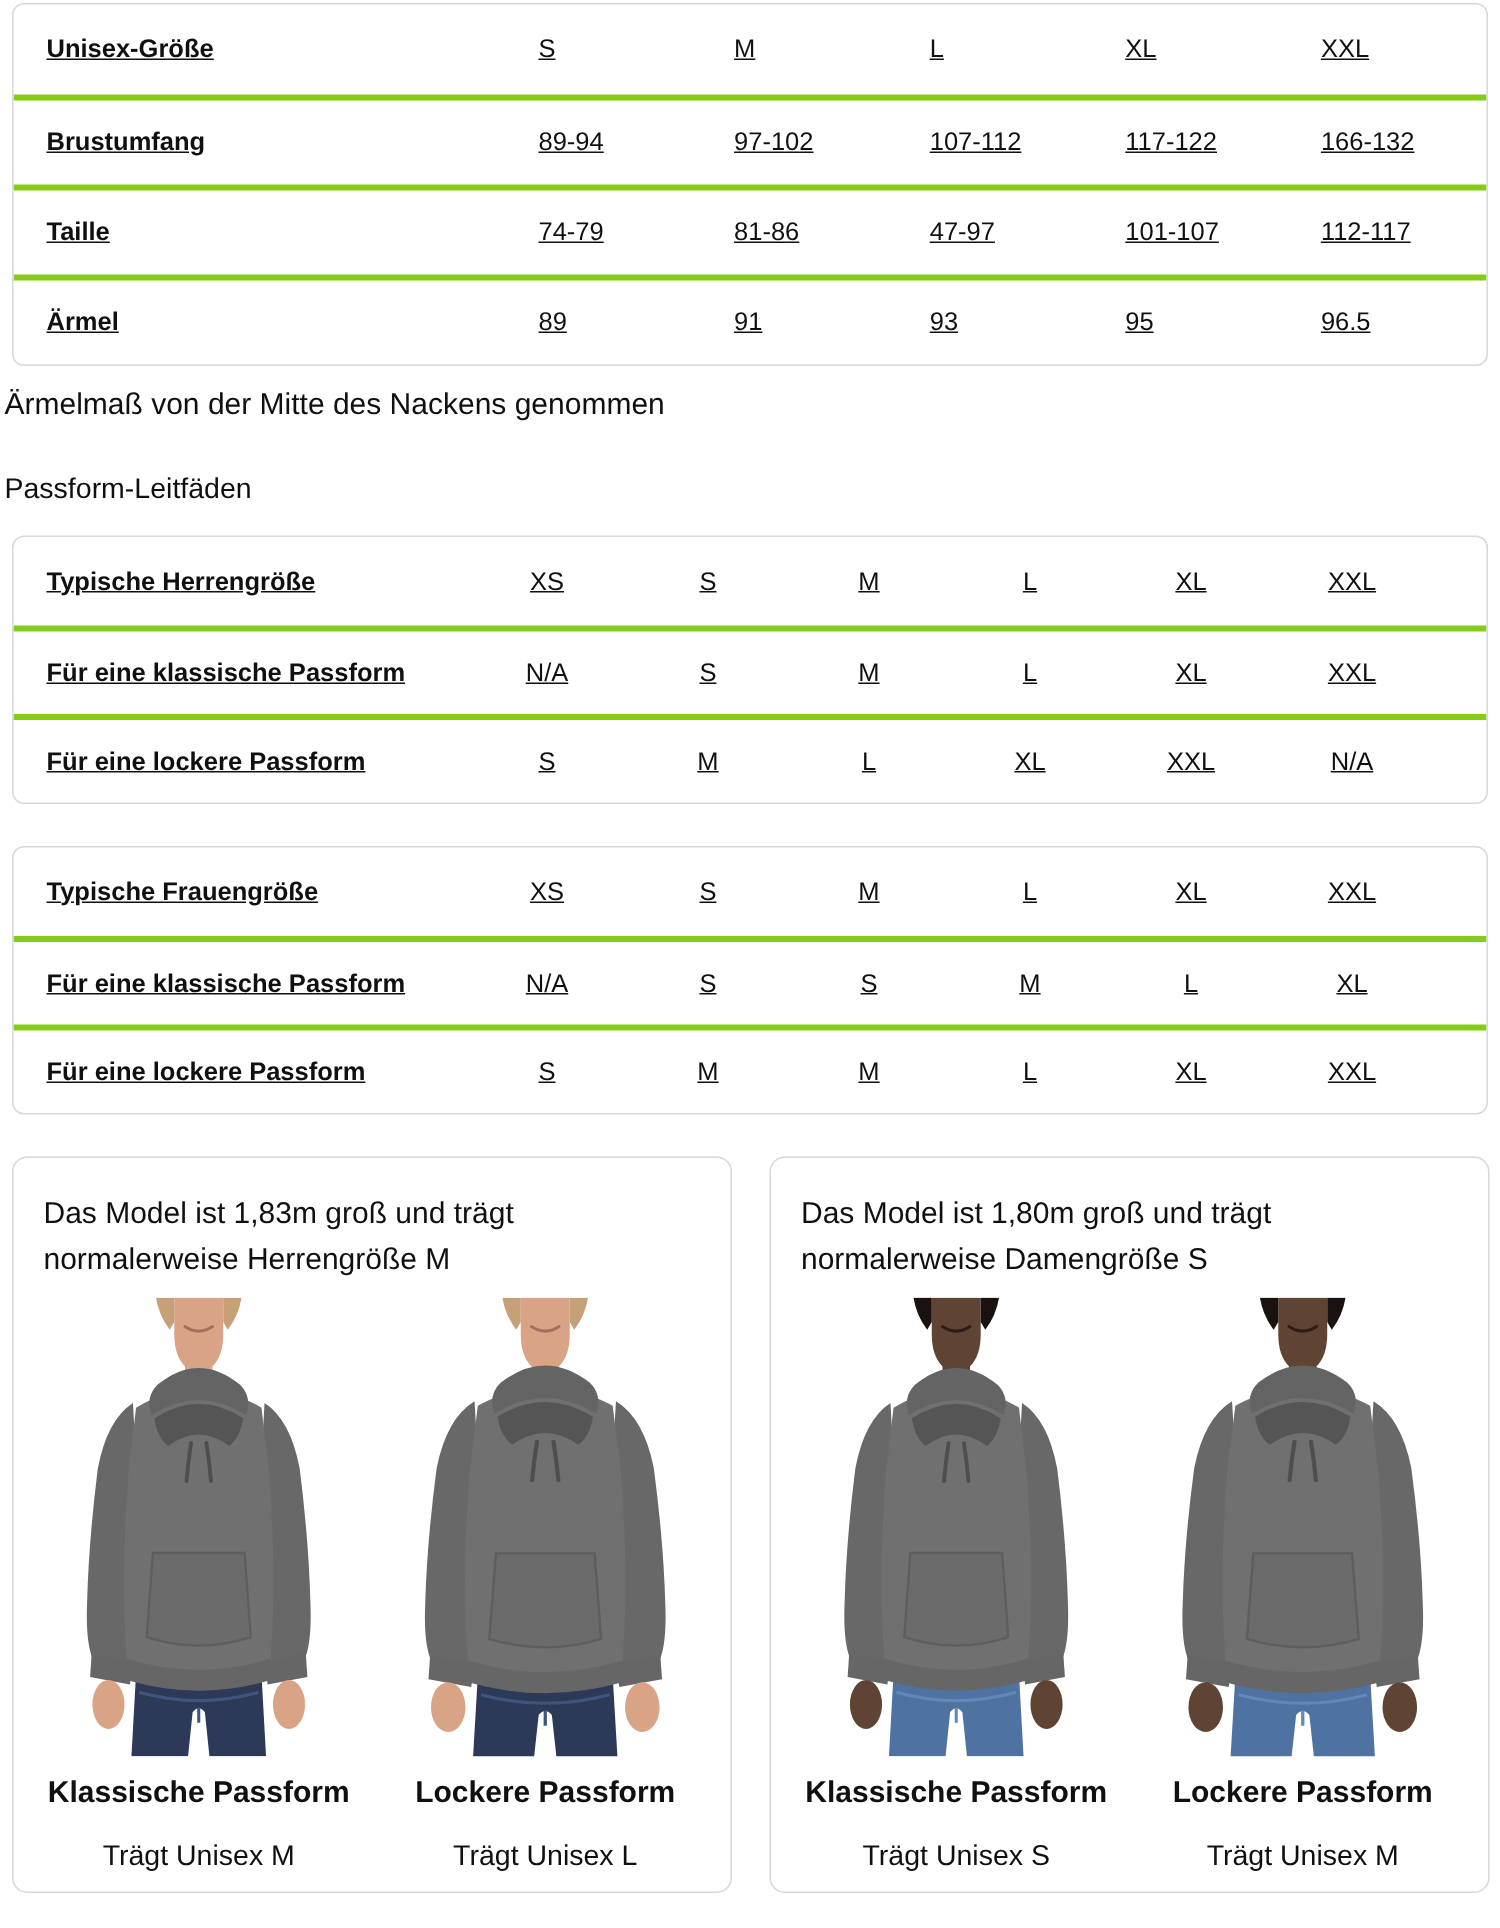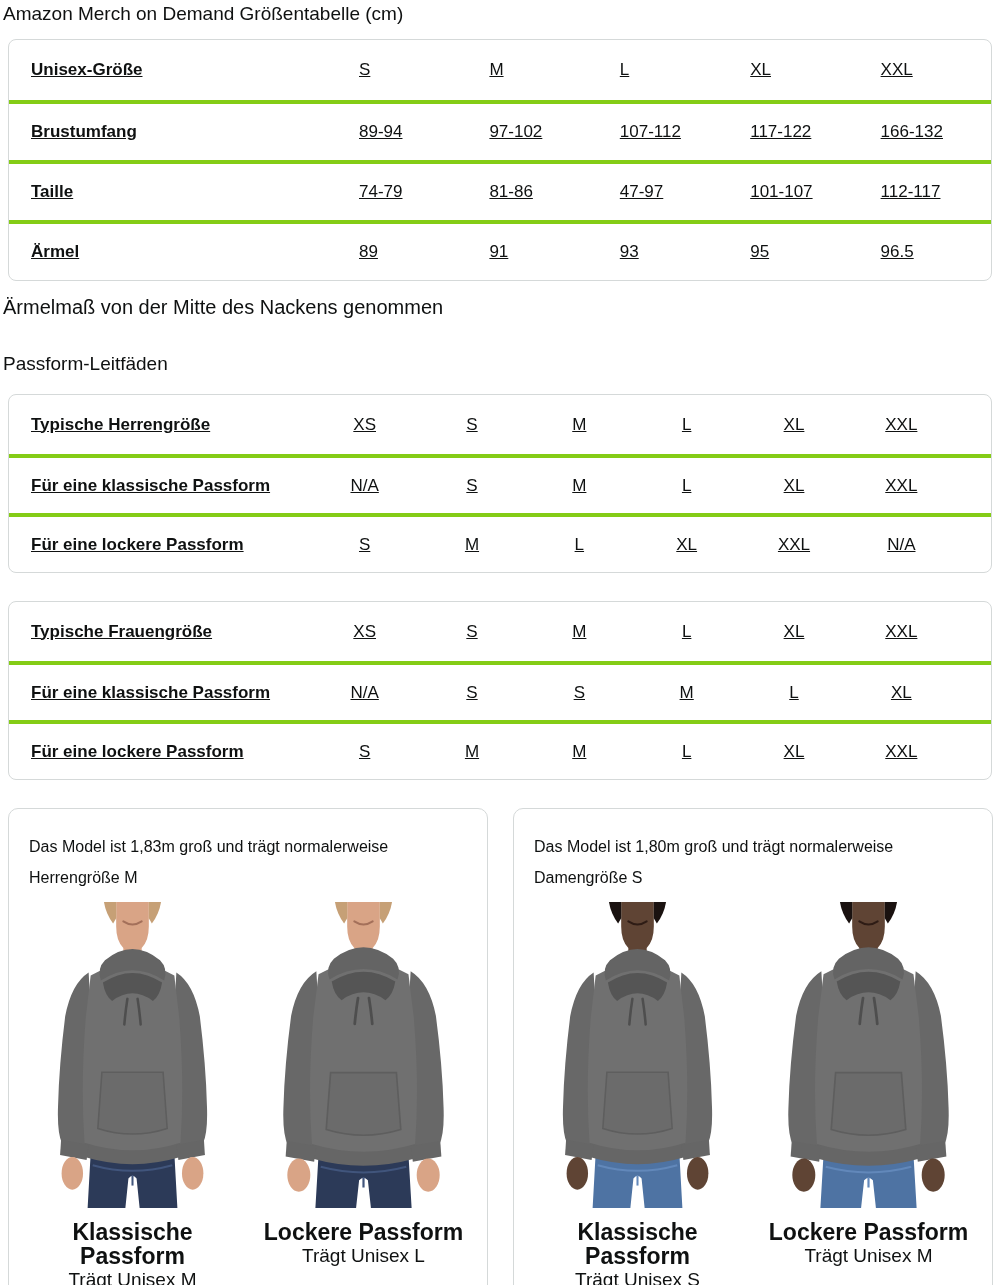--- a/index.html
+++ b/index.html
@@ -60,46 +60,45 @@
   .cards { display: flex; gap: 25px; margin-top: 27px; padding-bottom: 2px; }
   .card {
     flex: 1;
     height: 491px;
     border: 1px solid #d5d9d9;
     border-radius: 10px;
     padding: 22px 20px 24px;
     background: #fff;
   }
   .card-desc {
-    font-size: 16px;
+    font-size: 20px;
     line-height: 31px;
     max-width: 420px;
     color: #0f1111;
   }
   .models { display: flex; justify-content: center; gap: 24px; margin-top: 9px; }
   .model-col { width: 207px; text-align: center; }
   .model-photo { width: 207px; height: 306px; overflow: hidden; }
   .model-photo svg { width: 100%; height: 100%; display: block; }
-  .fit-label { font-size: 23px; font-weight: 700; line-height: 24px; margin-top: 12px; }
-  .size-label { font-size: 19px; line-height: 24px; margin-top: 0; }
+  .fit-label { font-size: 20px; font-weight: 700; line-height: 24px; margin-top: 12px; }
+  .size-label { font-size: 19px; line-height: 24px; margin-top: 19px; }
 
   
   .card.men   { --skin:#d9a486; --jeans:#2c3a58; --jeans2:#41557c; --hair:#c6a076; --mouth:#a4705a; }
   .card.women { --skin:#5f4434; --jeans:#4e73a3; --jeans2:#6288ba; --hair:#1a1210; --mouth:#2e1c15; }
   .loose .garment {
     transform: scale(1.075, 1.015);
     transform-origin: 100px 150px;
   }
 </style>
 </head>
 <body>
 
 <div class="wrap">
 
-  <h1 class="page-title">Amazon Merch on Demand Größentabelle (cm)</h1>
 
   <div class="chart-table">
     <div class="trow srow">
       <div class="cell label">Unisex-Größe</div>
       <div class="cell val">S</div>
       <div class="cell val">M</div>
       <div class="cell val">L</div>
       <div class="cell val">XL</div>
       <div class="cell val">XXL</div>
     </div>

